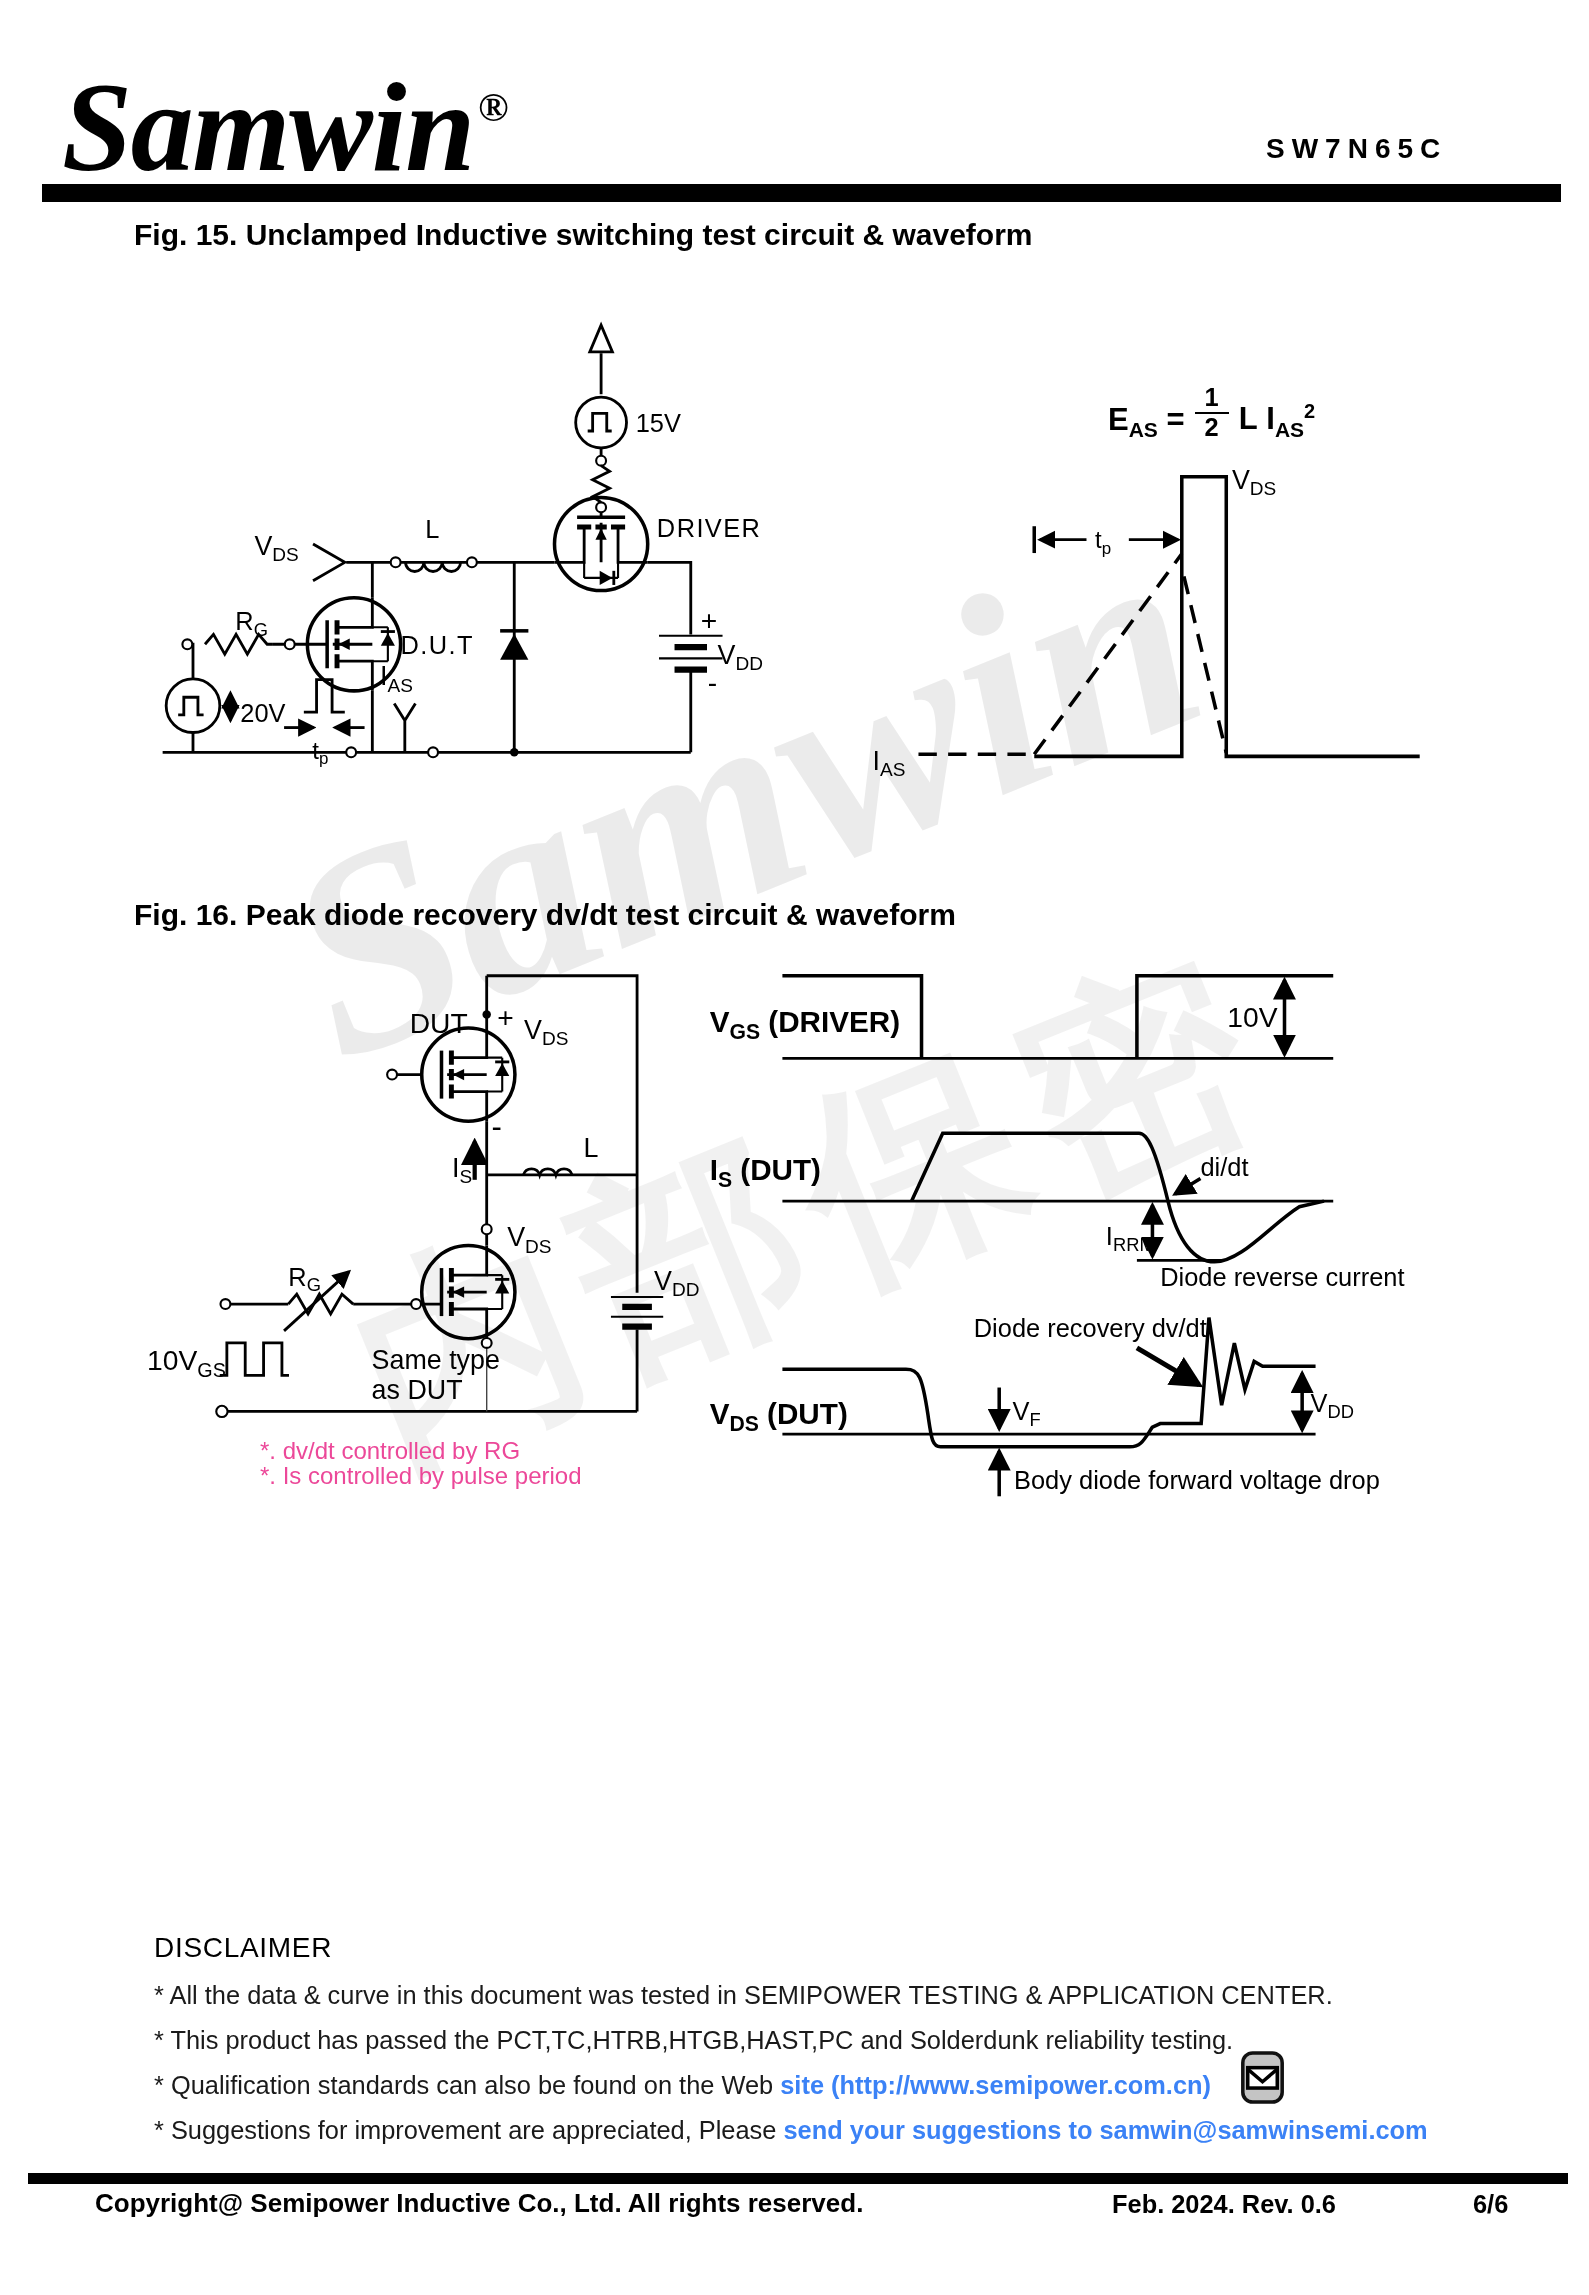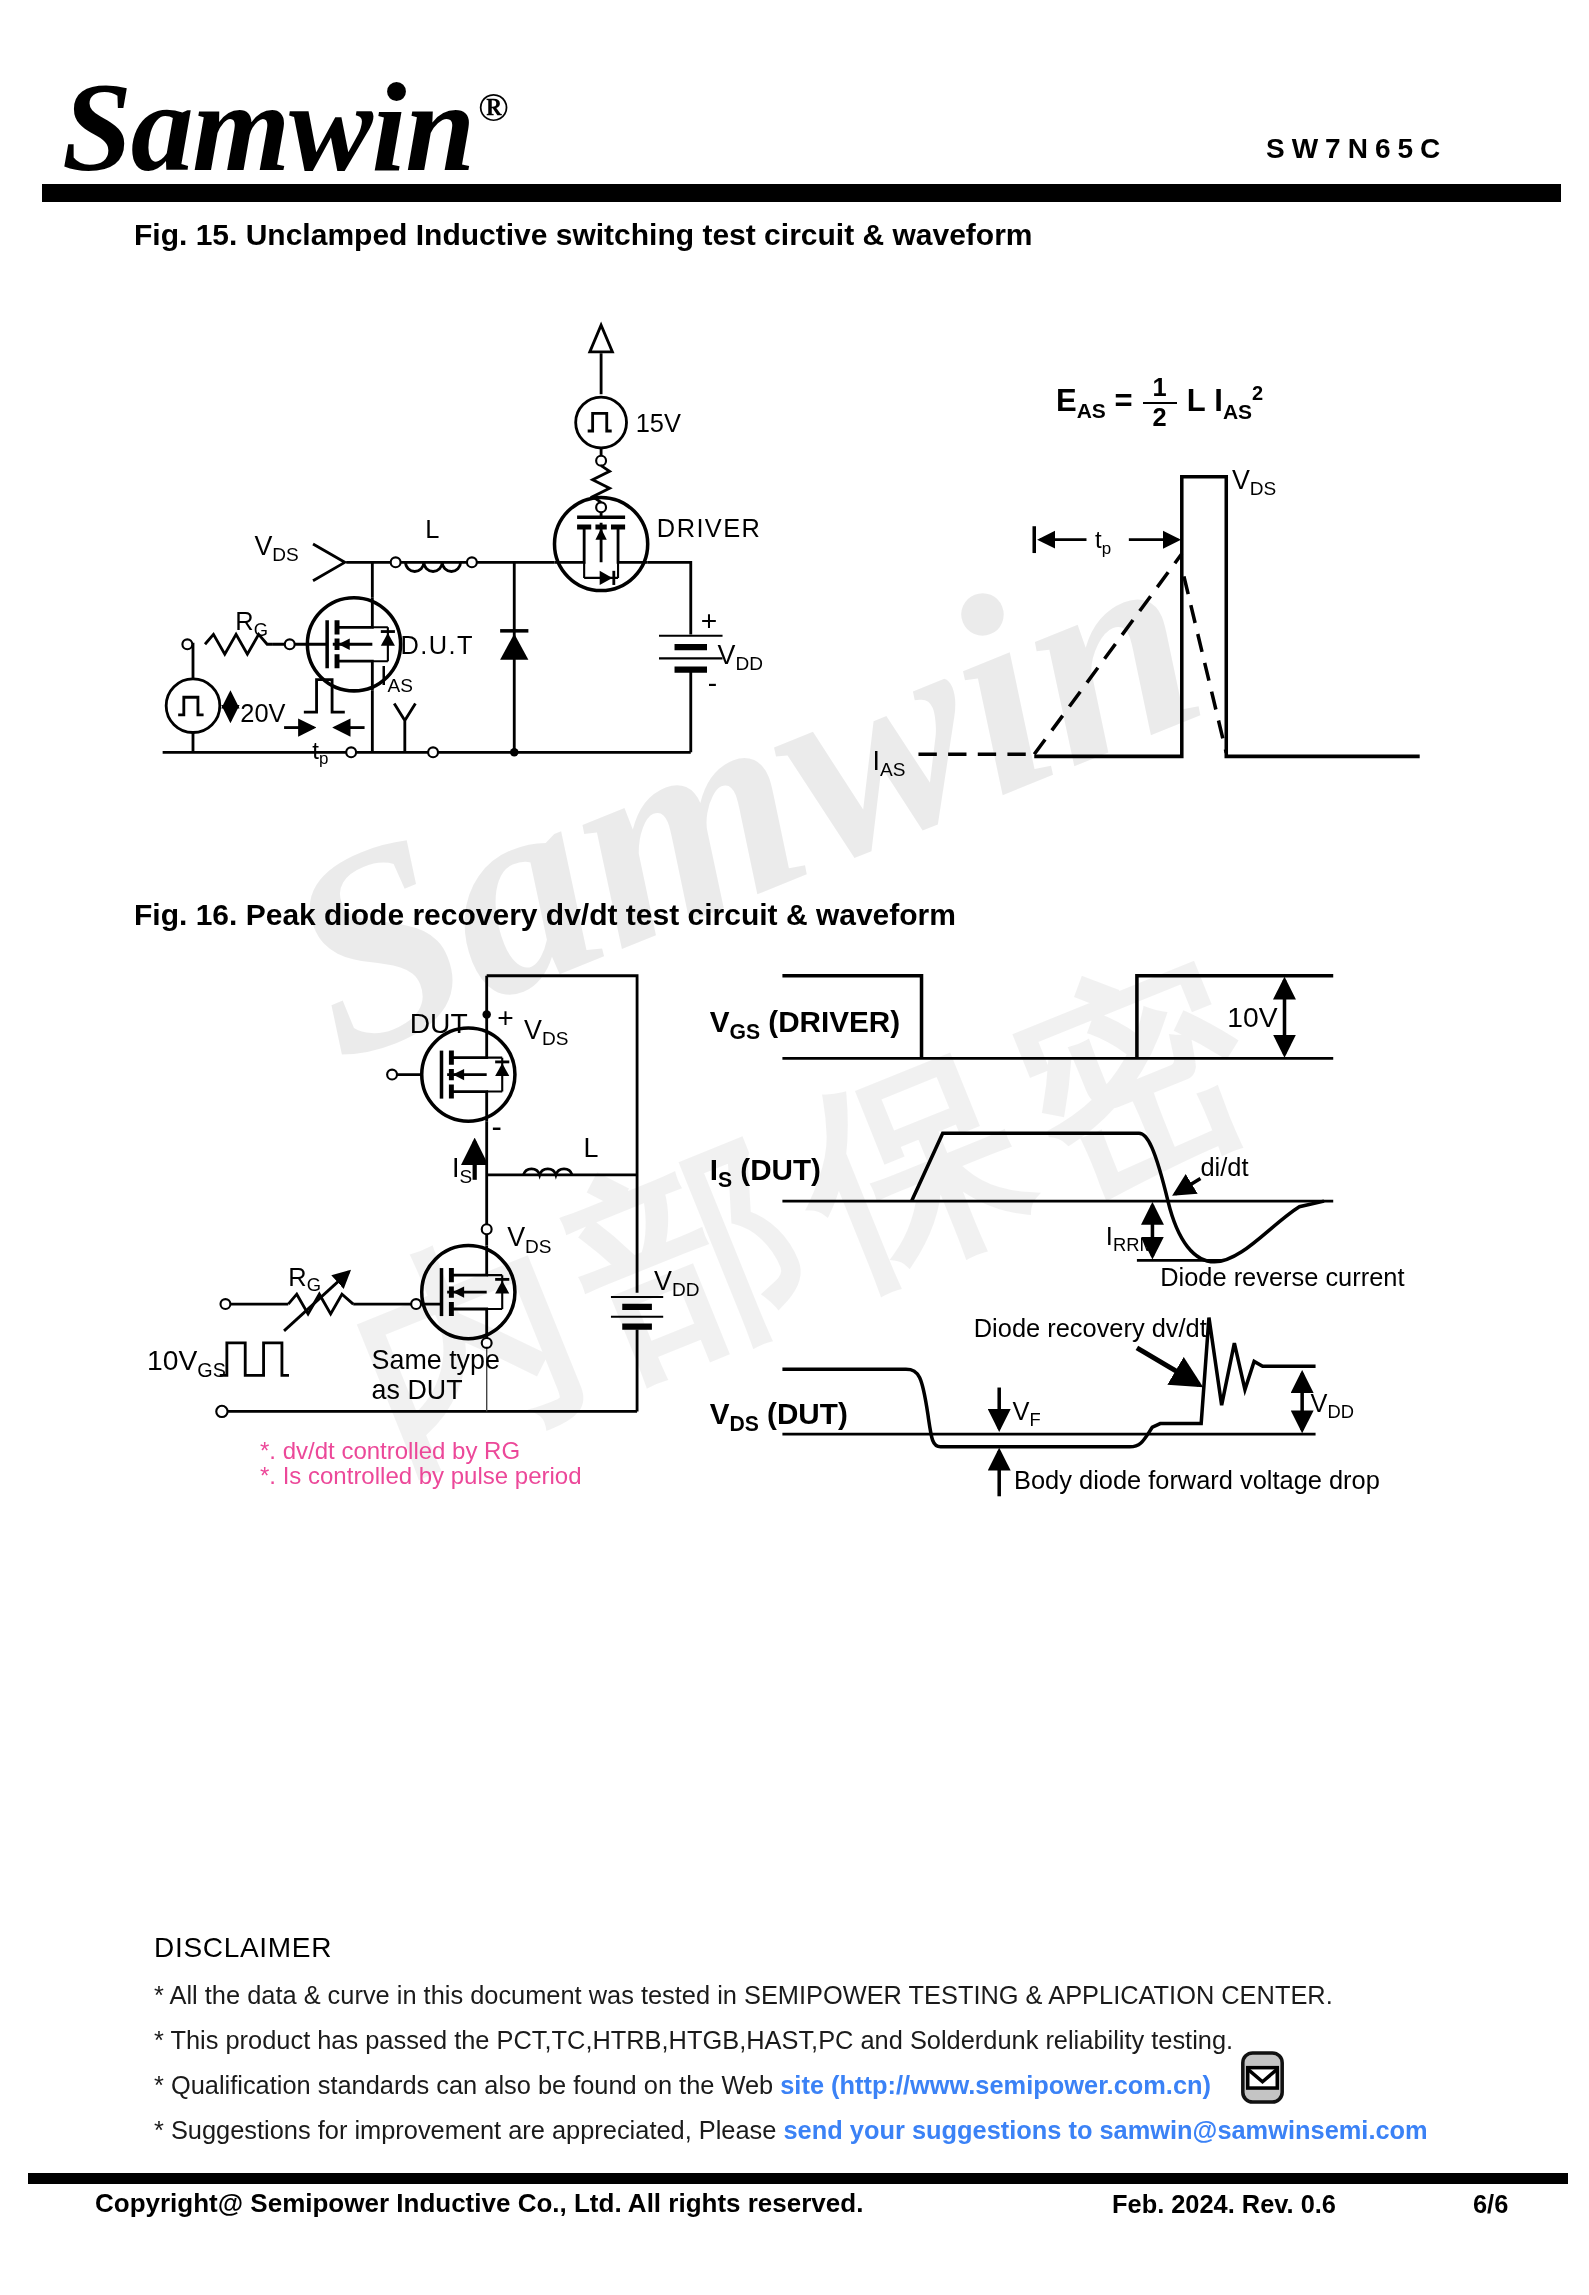--- a/index.html
+++ b/index.html
@@ -17,21 +17,21 @@
   #fig16-title{left:134px;top:898px;}
   
   .wm{pointer-events:none;white-space:nowrap;z-index:0;}
   #wm-brand{left:304px;top:812px;font-family:"Liberation Serif","DejaVu Serif",serif;
             font-style:italic;font-weight:700;font-size:283px;color:rgba(0,0,0,0.08);
             transform:rotate(-22deg);transform-origin:0 50%;}
   #wm-cn{left:367px;top:1243px;font-size:219px;font-weight:700;color:rgba(0,0,0,0.055);
          letter-spacing:21px;transform:rotate(-22deg);transform-origin:0 50%;}
   .layer{z-index:1;}
   
-  #formula{left:1056px;top:364px;height:78px;display:flex;align-items:center;
+  #formula{left:1108px;top:364px;height:78px;display:flex;align-items:flex-end;
            font-weight:700;font-size:31px;}
   #formula .frac{display:inline-flex;flex-direction:column;align-items:center;
                  font-size:25.4px;margin:0 10px;line-height:1.1;}
   #formula .frac .den{border-top:2.8px solid #000;padding:0 10px;}
   #formula .frac .num{padding:0 10px;}
   #formula sub{font-size:21px;}
   #formula sup{font-size:20px;}
   
   #fig16-notes{left:260px;top:1438px;font-size:24px;line-height:25.4px;color:#ec4899;}
   

